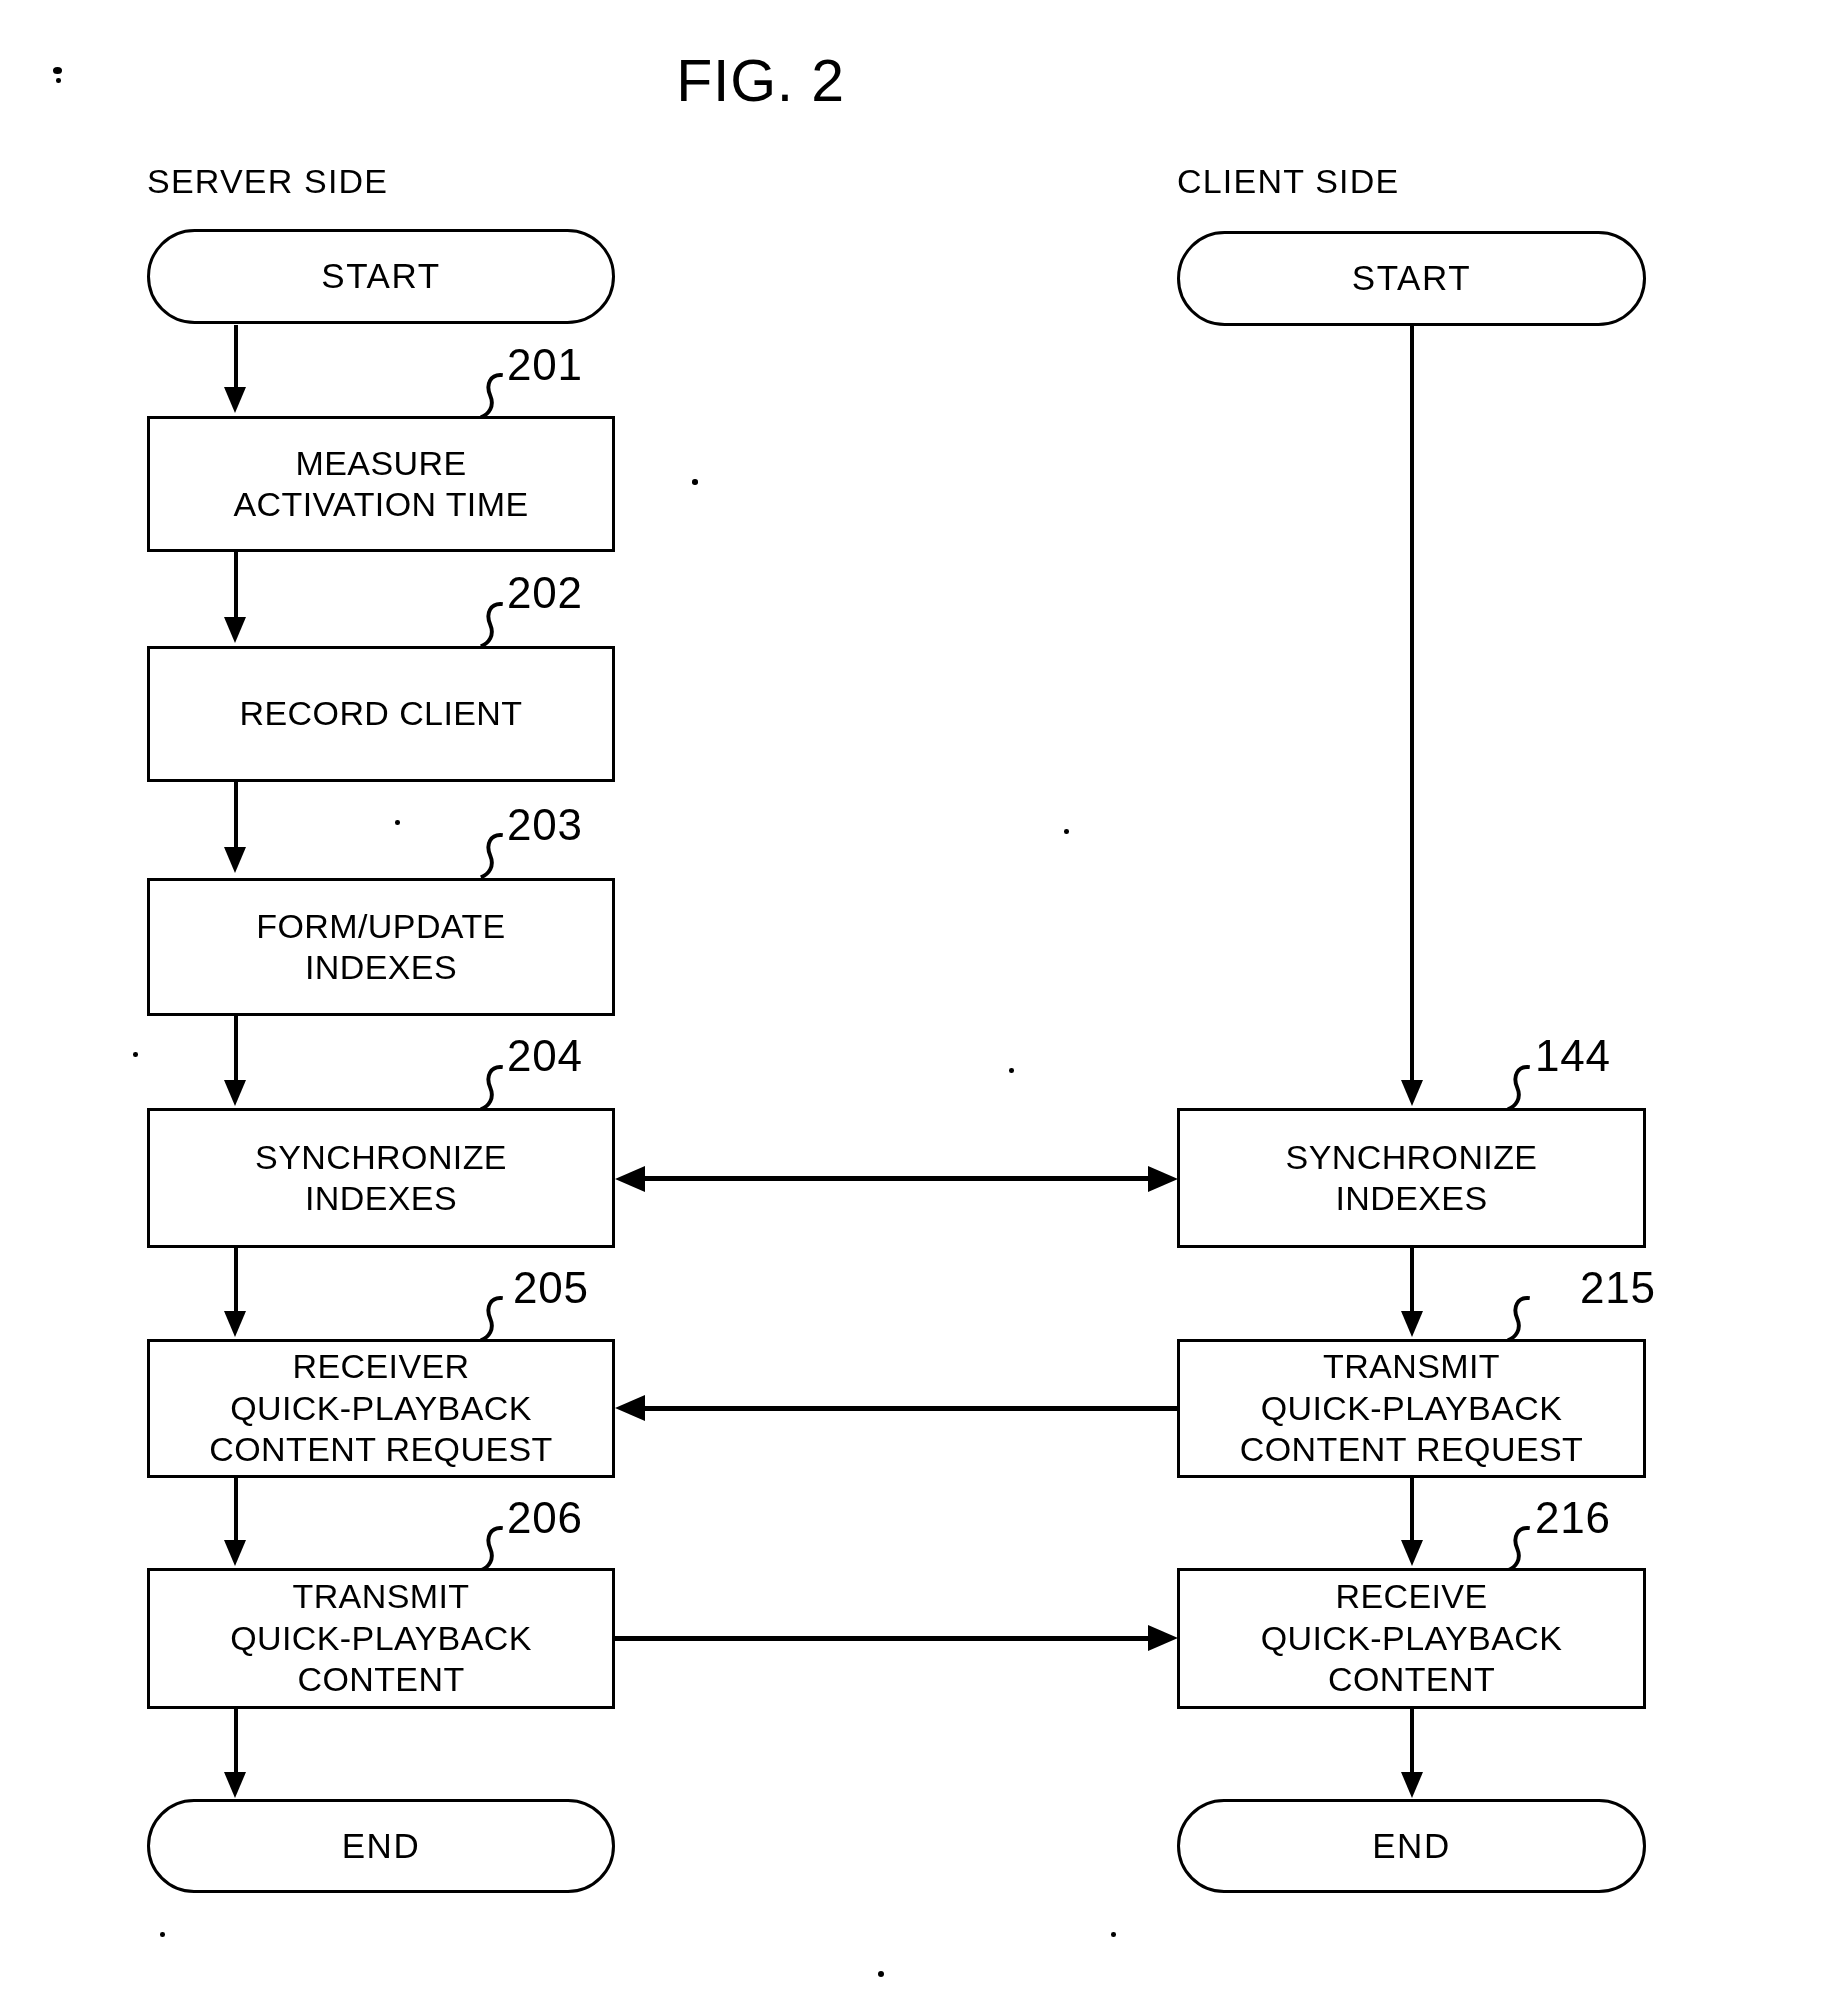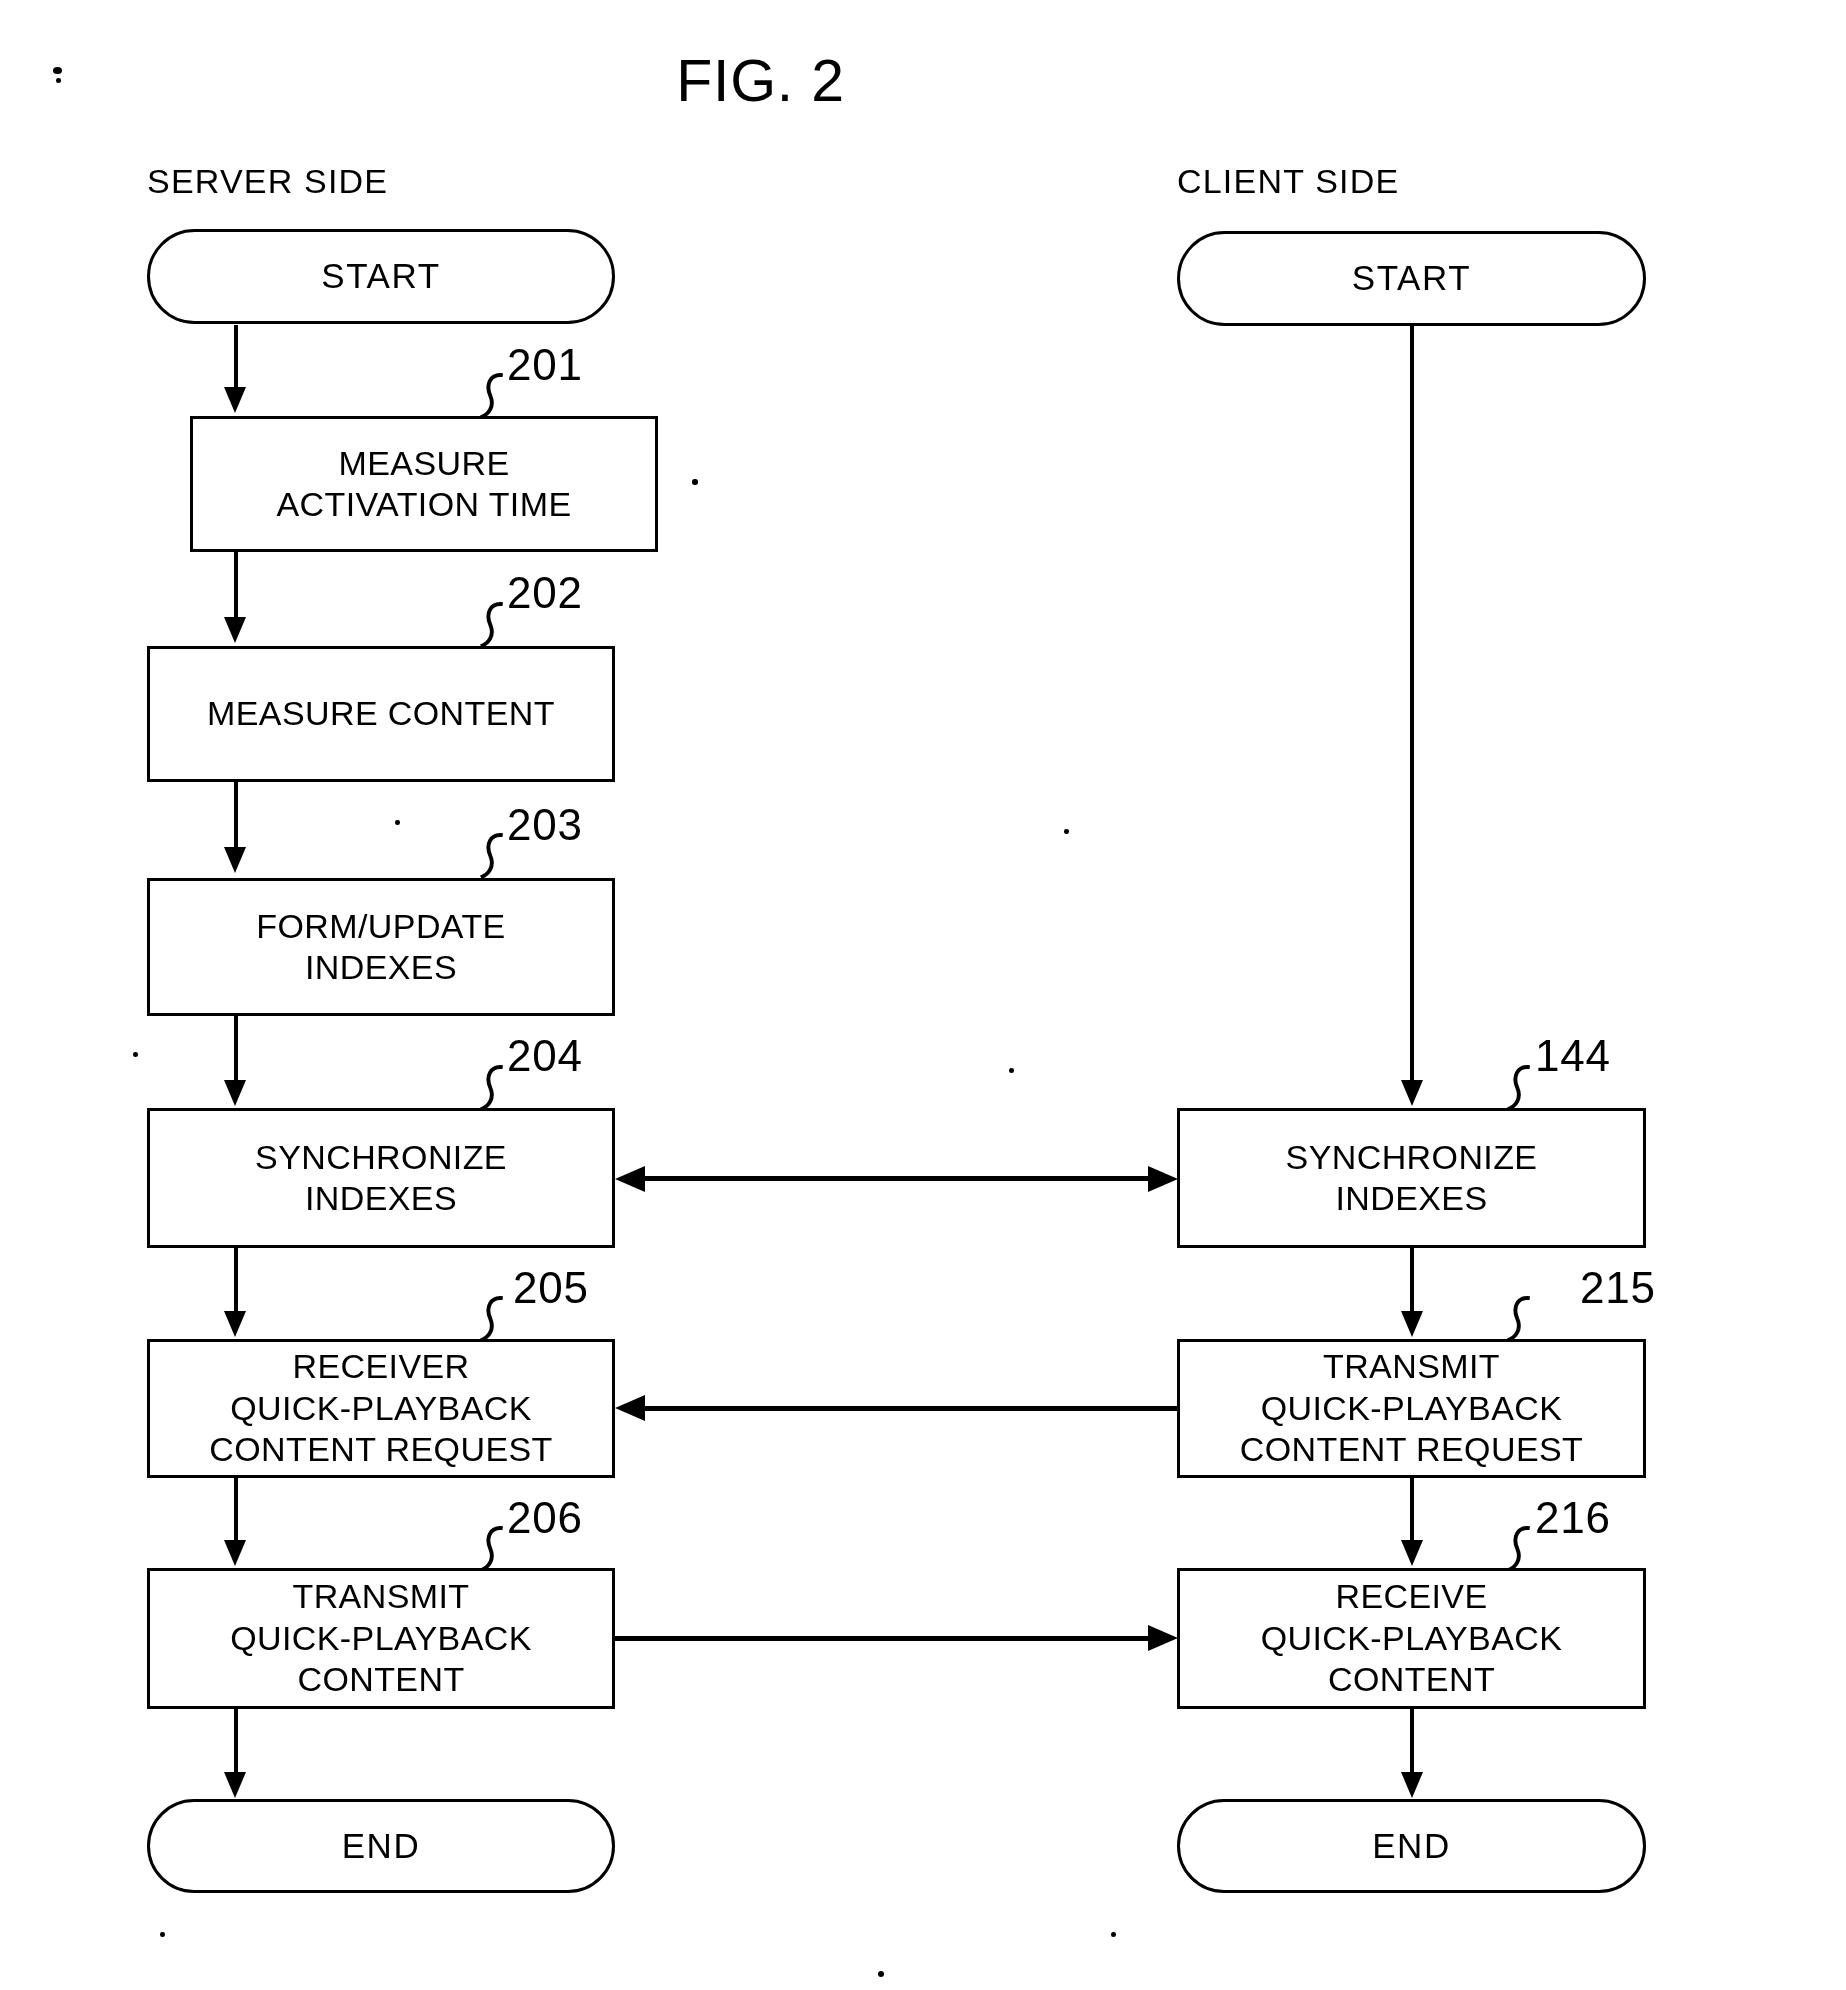--- a/index.html
+++ b/index.html
@@ -155,34 +155,34 @@
     <span class="node-text">START</span>
   </div>
 
   <div class="vline" style="left:234px;top:325px;width:3.9px;height:64px;"></div>
   <div class="arrow-down" style="left:224px;top:387px;"></div>
 
   <div class="ref" style="left:507px;top:343px;">201</div>
   <svg class="ref-curl" style="left:476px;top:372px;" viewBox="0 0 38 60" xmlns="http://www.w3.org/2000/svg">
     <path d="M34 4 C 18 2, 12 16, 18 30 C 24 44, 16 54, 6 58" fill="none" stroke="#000" stroke-width="5"></path>
   </svg>
-  <div class="node" style="left:147px;top:416px;width:468px;height:136px;margin-left:43px;">
+  <div class="node" style="left:147px;top:416px;width:468px;height:136px;">
     <span class="node-text">MEASURE
 ACTIVATION TIME</span>
   </div>
 
   <div class="vline" style="left:234px;top:552px;width:3.9px;height:66px;"></div>
   <div class="arrow-down" style="left:224px;top:617px;"></div>
 
   <div class="ref" style="left:507px;top:571px;">202</div>
   <svg class="ref-curl" style="left:476px;top:601px;" viewBox="0 0 38 60" xmlns="http://www.w3.org/2000/svg">
     <path d="M34 4 C 18 2, 12 16, 18 30 C 24 44, 16 54, 6 58" fill="none" stroke="#000" stroke-width="5"></path>
   </svg>
   <div class="node" style="left:147px;top:646px;width:468px;height:136px;">
-    <span class="node-text">MEASURE CONTENT</span>
+    <span class="node-text">RECORD CLIENT</span>
   </div>
 
   <div class="vline" style="left:234px;top:782px;width:3.9px;height:66px;"></div>
   <div class="arrow-down" style="left:224px;top:847px;"></div>
 
   <div class="ref" style="left:507px;top:803px;">203</div>
   <svg class="ref-curl" style="left:476px;top:832px;" viewBox="0 0 38 60" xmlns="http://www.w3.org/2000/svg">
     <path d="M34 4 C 18 2, 12 16, 18 30 C 24 44, 16 54, 6 58" fill="none" stroke="#000" stroke-width="5"></path>
   </svg>
   <div class="node" style="left:147px;top:878px;width:468px;height:138px;">

